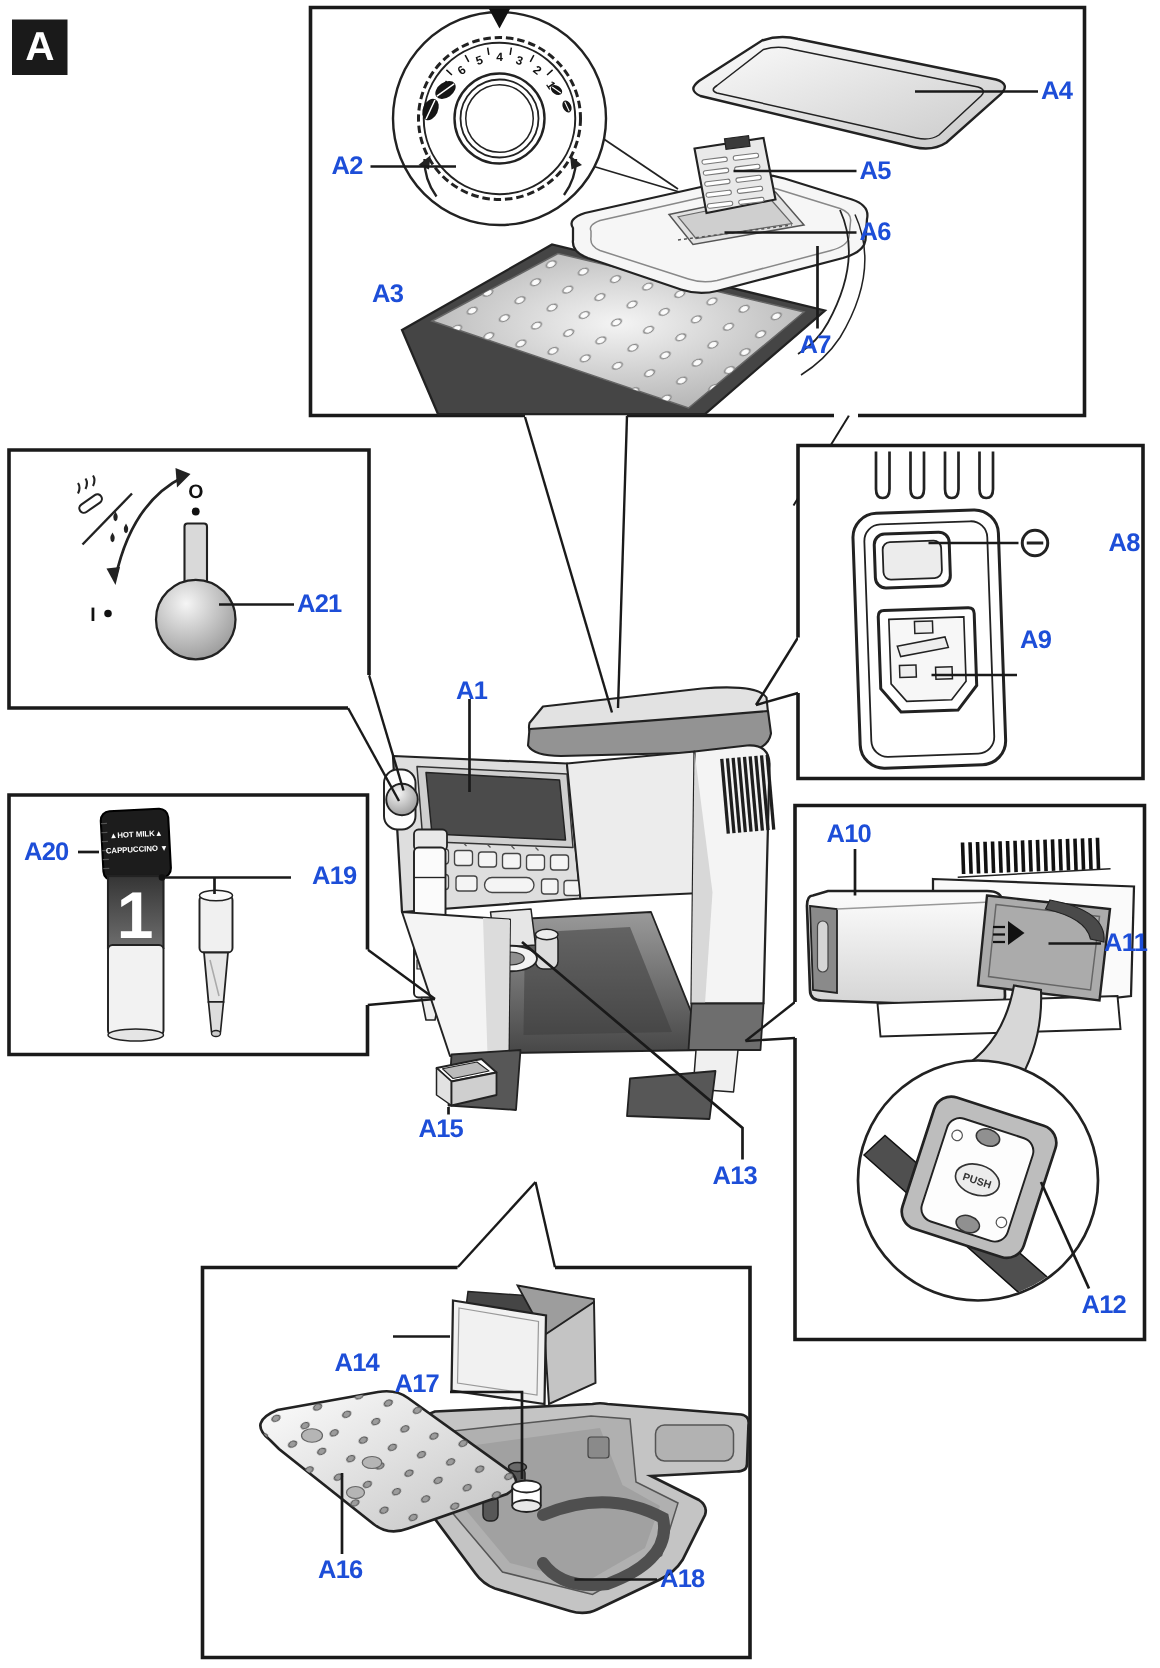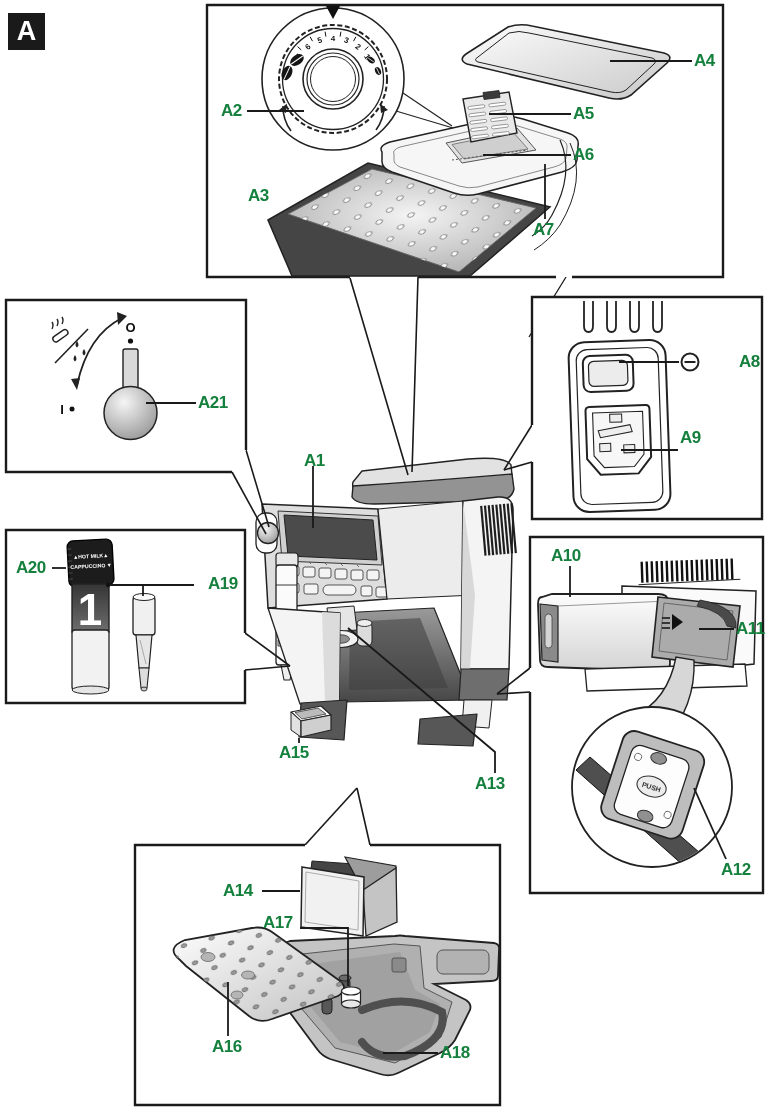--- a/index.html
+++ b/index.html
@@ -1,20 +1,20 @@
 <!DOCTYPE html>
 <html><head>
 <meta charset="utf-8">
 <style>
   html,body{margin:0;padding:0;background:#fff;}
   .page{position:relative;width:773px;height:1112px;background:#ffffff;overflow:hidden;
         font-family:"Liberation Sans",sans-serif;}
   .badge{position:absolute;left:8px;top:13px;width:37px;height:37px;background:#1a1a1a;color:#fff;
          display:flex;align-items:center;justify-content:center;font-weight:bold;font-size:27px;}
-  .lbl{position:absolute;font-weight:bold;font-size:17px;letter-spacing:-0.5px;color:#15803d;
+  .lbl{position:absolute;font-weight:bold;font-size:17px;letter-spacing:-0.5px;color:#1d4ed8;
        white-space:nowrap;line-height:1;}
   svg{position:absolute;left:0;top:0;}
   text{font-family:"Liberation Sans",sans-serif;}
 </style>
 </head>
 <body>
 
 <div class="page">
 
   <div class="badge">A</div>
@@ -464,26 +464,26 @@
   </svg>
 
   <div class="lbl" style="left:304px;top:452px">A1</div>
   <div class="lbl" style="left:221px;top:102px">A2</div>
   <div class="lbl" style="left:248px;top:187px">A3</div>
   <div class="lbl" style="left:694px;top:52px">A4</div>
   <div class="lbl" style="left:573px;top:105px">A5</div>
   <div class="lbl" style="left:573px;top:146px">A6</div>
   <div class="lbl" style="left:533px;top:221px">A7</div>
   <div class="lbl" style="left:739px;top:353px">A8</div>
-  <div class="lbl" style="left:680px;top:429px">A9</div>
+  <div class="lbl" style="left:680px;top:418px">A9</div>
   <div class="lbl" style="left:551px;top:547px">A10</div>
   <div class="lbl" style="left:736px;top:620px">A11</div>
   <div class="lbl" style="left:721px;top:861px">A12</div>
   <div class="lbl" style="left:475px;top:775px">A13</div>
-  <div class="lbl" style="left:223px;top:882px">A14</div>
+  <div class="lbl" style="left:223px;top:900px">A14</div>
   <div class="lbl" style="left:279px;top:744px">A15</div>
   <div class="lbl" style="left:212px;top:1038px">A16</div>
   <div class="lbl" style="left:263px;top:914px">A17</div>
   <div class="lbl" style="left:440px;top:1044px">A18</div>
   <div class="lbl" style="left:208px;top:575px">A19</div>
   <div class="lbl" style="left:16px;top:559px">A20</div>
   <div class="lbl" style="left:198px;top:394px">A21</div>
 
 </div>
 

